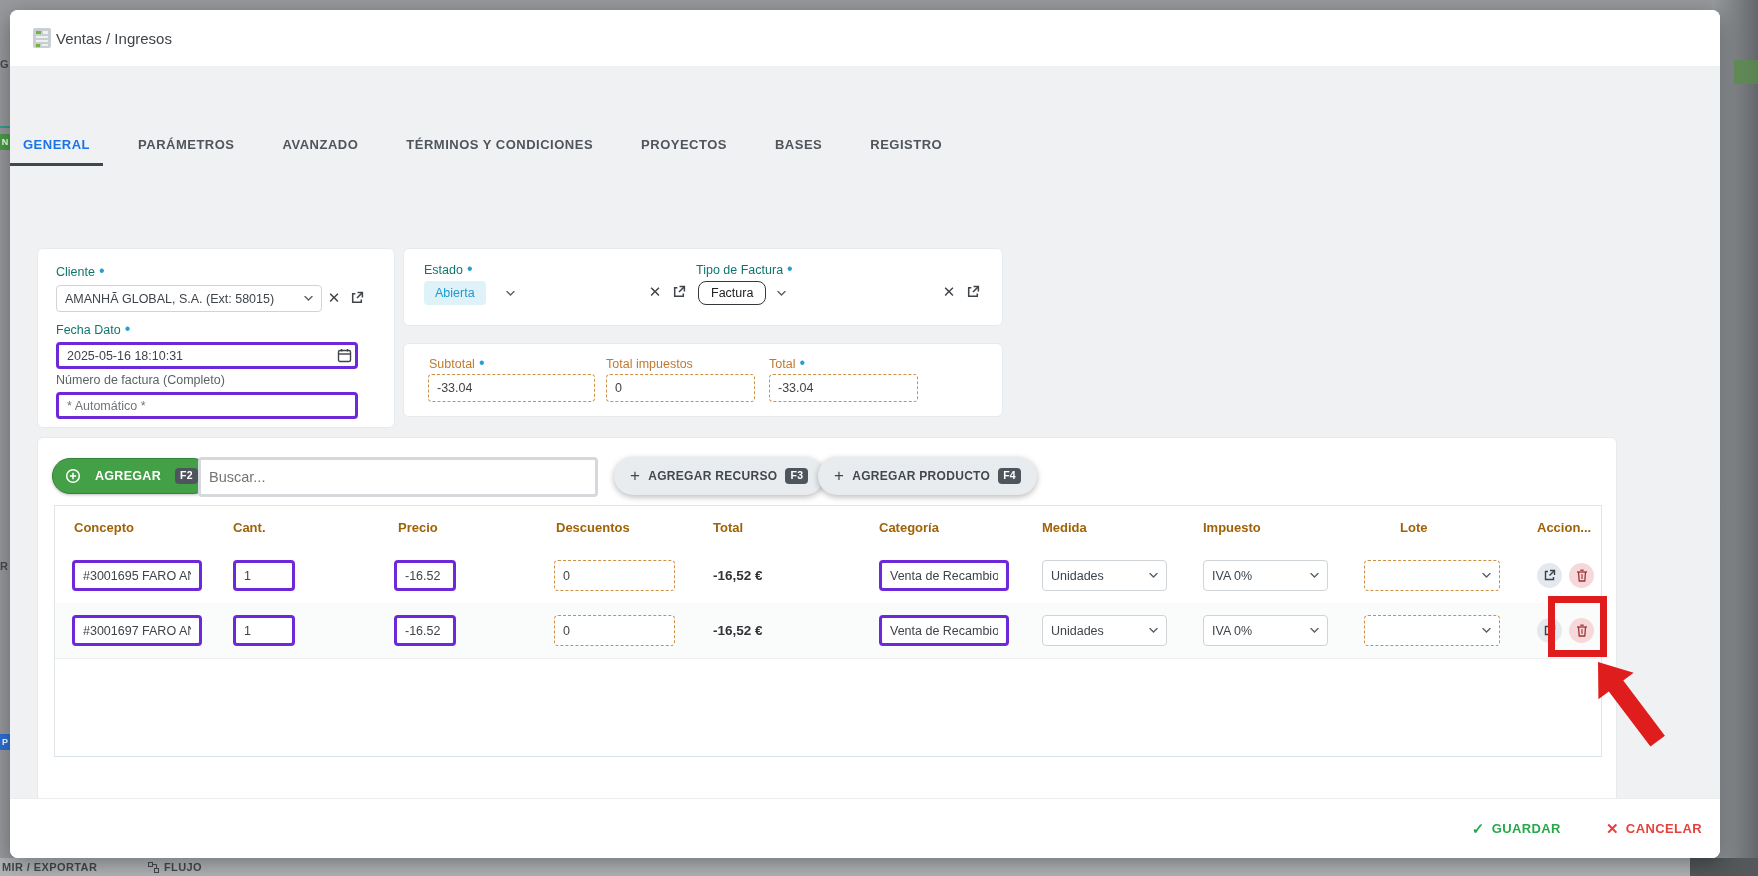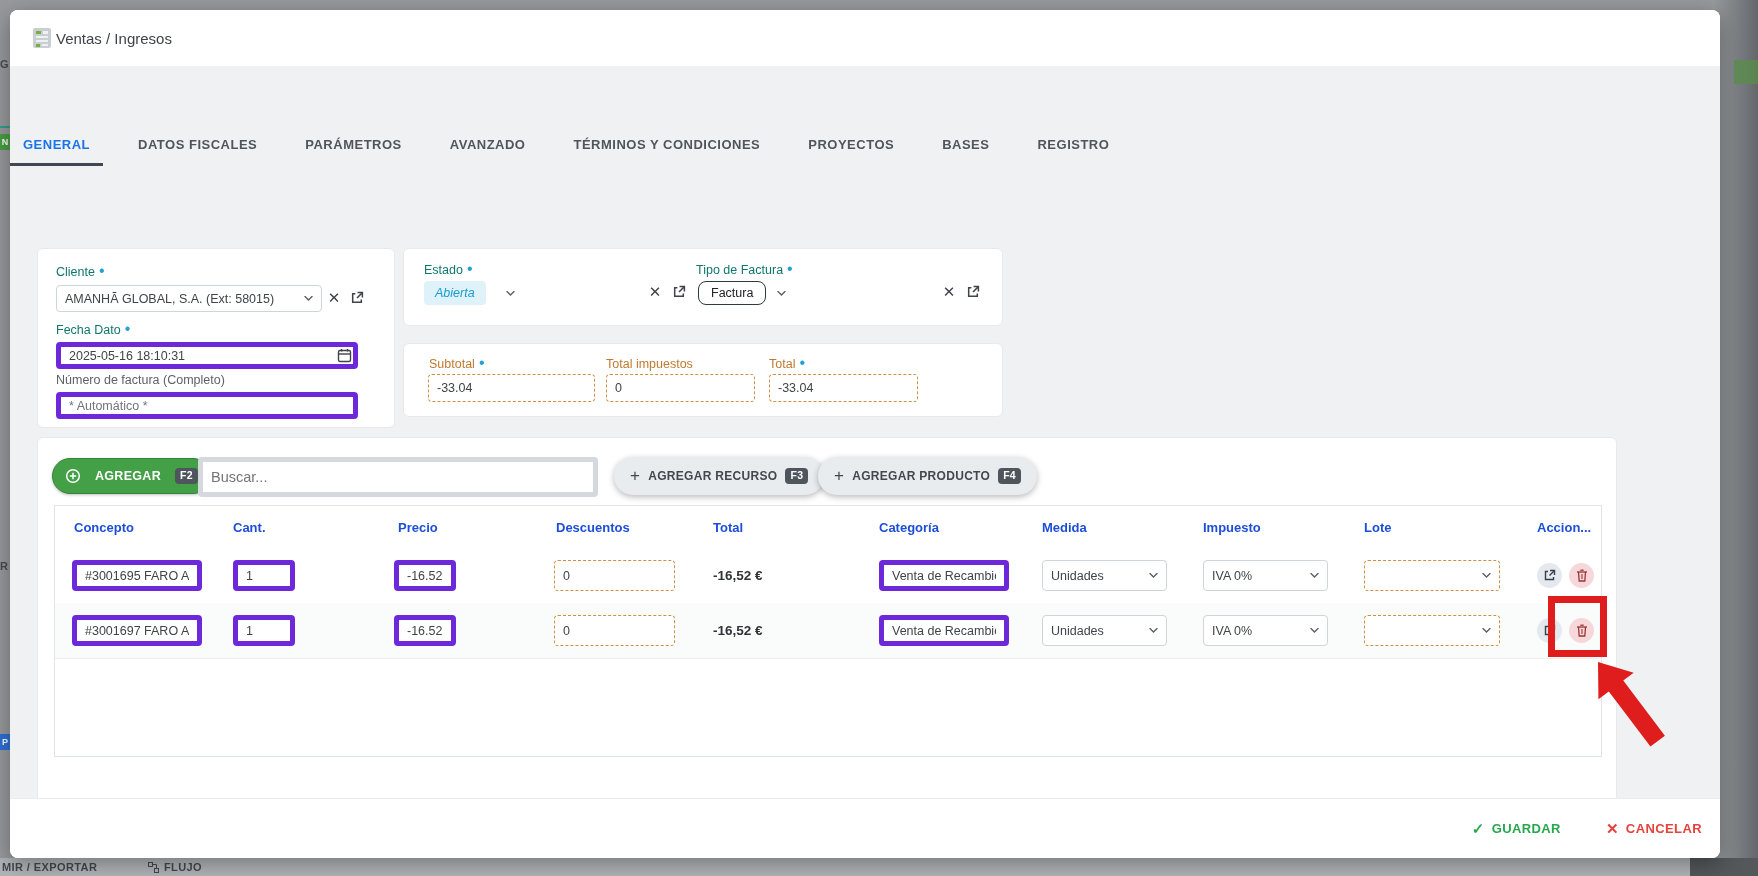--- a/index.html
+++ b/index.html
@@ -37,21 +37,21 @@
   .tab{padding:0 13px;display:flex;align-items:center;font-size:13px;font-weight:600;
     letter-spacing:.5px;color:#4f555b;cursor:pointer;position:relative;white-space:nowrap;}
   .tab.active{color:#1a73e8;}
   .tab.active::after{content:"";position:absolute;left:0;right:0;bottom:0;height:3px;background:#3f4850;}
   
   .card{position:absolute;background:#fff;border-radius:6px;border:1px solid #e7eaec;box-sizing:border-box;}
   .lbl-cyan{font-size:12.5px;font-weight:500;color:#0f766e;}
   .lbl-gray{font-size:12.5px;color:#5d6267;}
   .lbl-orange{font-size:12.5px;font-weight:500;color:#c0792f;}
   .dot{color:#219fd6;margin-left:4px;}
-  .inp{box-sizing:border-box;border:5px solid #6d28d9;border-radius:4px;background:#fff;
+  .inp{box-sizing:border-box;border:3px solid #6d28d9;border-radius:4px;background:#fff;
     font-family:"Liberation Sans",sans-serif;font-size:12.5px;color:#3f4449;padding:0 8px;outline:none;}
   .dashed{border:1.5px dashed #cf8f45 !important;border-radius:4px;}
   .sel{box-sizing:border-box;border:1px solid #cfd4d8;border-radius:4px;background:#fff;
     display:flex;align-items:center;justify-content:space-between;padding:0 8px;
     font-size:12.5px;color:#3f4449;cursor:pointer;}
   .sel span{overflow:hidden;white-space:nowrap;}
   .icon-btn{display:flex;align-items:center;justify-content:center;cursor:pointer;}
   .xmark{font-size:15px;color:#3e444a;font-weight:500;}
   .pill-estado{background:#dff2fa;color:#1b9ad0;font-size:12.5px;font-weight:500;
     border-radius:4px;padding:5px 11px;display:inline-block;}
@@ -67,21 +67,21 @@
   .btn-gray{position:absolute;display:flex;align-items:center;gap:8px;background:#e9ecef;
     border-radius:19px;color:#43484d;font-size:12px;font-weight:600;letter-spacing:.3px;
     padding:0 16px;height:38px;box-sizing:border-box;cursor:pointer;
     box-shadow:0 2px 6px rgba(0,0,0,.28);}
   .plus{font-size:17px;font-weight:500;color:#43484d;}
   
   .tablebox{position:absolute;left:16px;top:67px;width:1548px;height:252px;
     border:1px solid #e1e5e8;border-bottom-color:#d8e2ea;background:#fff;box-sizing:border-box;}
   .thead{position:absolute;left:0;top:0;right:0;height:42px;border-bottom:1px solid #e4e7ea;background:#fff;}
   .th{position:absolute;top:0;height:42px;display:flex;align-items:center;
-    font-size:13px;font-weight:700;color:#1d4ed8;}
+    font-size:13px;font-weight:700;color:#a16207;}
   .trow{position:absolute;left:0;right:0;height:55px;border-bottom:1px solid #eceff1;}
   .cell{position:absolute;top:12px;height:31px;}
   .cell-inp{position:absolute;top:12px;height:31px;}
   .total-txt{position:absolute;top:0;height:55px;display:flex;align-items:center;
     font-size:13.5px;font-weight:700;color:#2f3337;}
   .circle{position:absolute;top:15px;width:25px;height:25px;border-radius:50%;
     display:flex;align-items:center;justify-content:center;cursor:pointer;}
   .circle.gray{background:#e4e9f0;}
   .circle.pink{background:#f7d8da;}
   
@@ -133,21 +133,20 @@
       <rect x="4" y="17" width="4" height="3" fill="#76b043"></rect>
       <rect x="10" y="17" width="6" height="2" fill="#eef1f2"></rect>
     </svg>
     <div class="m-title">Ventas / Ingresos</div>
   </div>
 
   <div class="m-body">
 
     <div class="tabs">
       <div class="tab active">GENERAL</div>
-      <div class="tab">DATOS FISCALES</div>
       <div class="tab">PARÁMETROS</div>
       <div class="tab">AVANZADO</div>
       <div class="tab">TÉRMINOS Y CONDICIONES</div>
       <div class="tab">PROYECTOS</div>
       <div class="tab">BASES</div>
       <div class="tab">REGISTRO</div>
     </div>
 
     <div class="card" style="left:27px;top:182px;width:358px;height:180px;">
       <div style="position:absolute;left:18px;top:13px;">
@@ -180,21 +179,21 @@
         </svg>
       </div>
       <div class="lbl-gray" style="position:absolute;left:18px;top:124px;">Número de factura (Completo)</div>
       <input class="inp" style="position: absolute; left: 18px; top: 143px; width: 302px; height: 27px; color: rgb(112, 117, 122);" value="* Automático *">
     </div>
 
     <div class="card" style="left:393px;top:182px;width:600px;height:78px;">
       <div style="position:absolute;left:20px;top:11px;">
         <span class="lbl-cyan">Estado</span><span class="dot">•</span>
       </div>
-      <div style="position:absolute;left:20px;top:32px;display:flex;align-items:center;gap:20px;font-style:italic;">
+      <div style="position:absolute;left:20px;top:32px;display:flex;align-items:center;gap:20px;">
         <span class="pill-estado">Abierta</span>
         <svg width="9" height="5" viewBox="0 0 9 5">
             <path d="M1 0.5 L4.5 4 L8 0.5" fill="none" stroke="#5a6065" stroke-width="1.4" stroke-linecap="round"></path>
           </svg>
       </div>
       <div class="icon-btn xmark" style="position:absolute;left:242px;top:34px;width:18px;height:18px;">✕</div>
       <div class="icon-btn" style="position:absolute;left:266px;top:34px;width:18px;height:18px;">
         <svg width="14" height="14" viewBox="0 0 13 13">
           <path d="M5 2.5 H2.5 V10.5 H10.5 V8" fill="none" stroke="#3e444a" stroke-width="1.4"></path>
           <path d="M7 1.5 H11.5 V6" fill="none" stroke="#3e444a" stroke-width="1.4"></path>
@@ -261,21 +260,21 @@
       <div class="tablebox">
         <div class="thead">
           <div class="th" style="left:19px;">Concepto</div>
           <div class="th" style="left:178px;">Cant.</div>
           <div class="th" style="left:343px;">Precio</div>
           <div class="th" style="left:501px;">Descuentos</div>
           <div class="th" style="left:658px;">Total</div>
           <div class="th" style="left:824px;">Categoría</div>
           <div class="th" style="left:987px;">Medida</div>
           <div class="th" style="left:1148px;">Impuesto</div>
-          <div class="th" style="left:1309px;">Lote</div>
+          <div class="th" style="left:1345px;">Lote</div>
           <div class="th" style="left:1482px;">Accion...</div>
         </div>
 
         <div class="trow" style="top:42px;background:#fff;">
           <input class="inp cell-inp" style="left: 17px; width: 130px;" value="#3001695 FARO ANT">
           <input class="inp cell-inp" style="left: 178px; width: 62px;" value="1">
           <input class="inp cell-inp" style="left: 339px; width: 62px;" value="-16.52">
           <input class="inp cell-inp dashed" style="left: 499px; width: 121px;" value="0">
           <div class="total-txt" style="left:658px;">-16,52 €</div>
           <input class="inp cell-inp" style="left: 824px; width: 130px;" value="Venta de Recambios">

